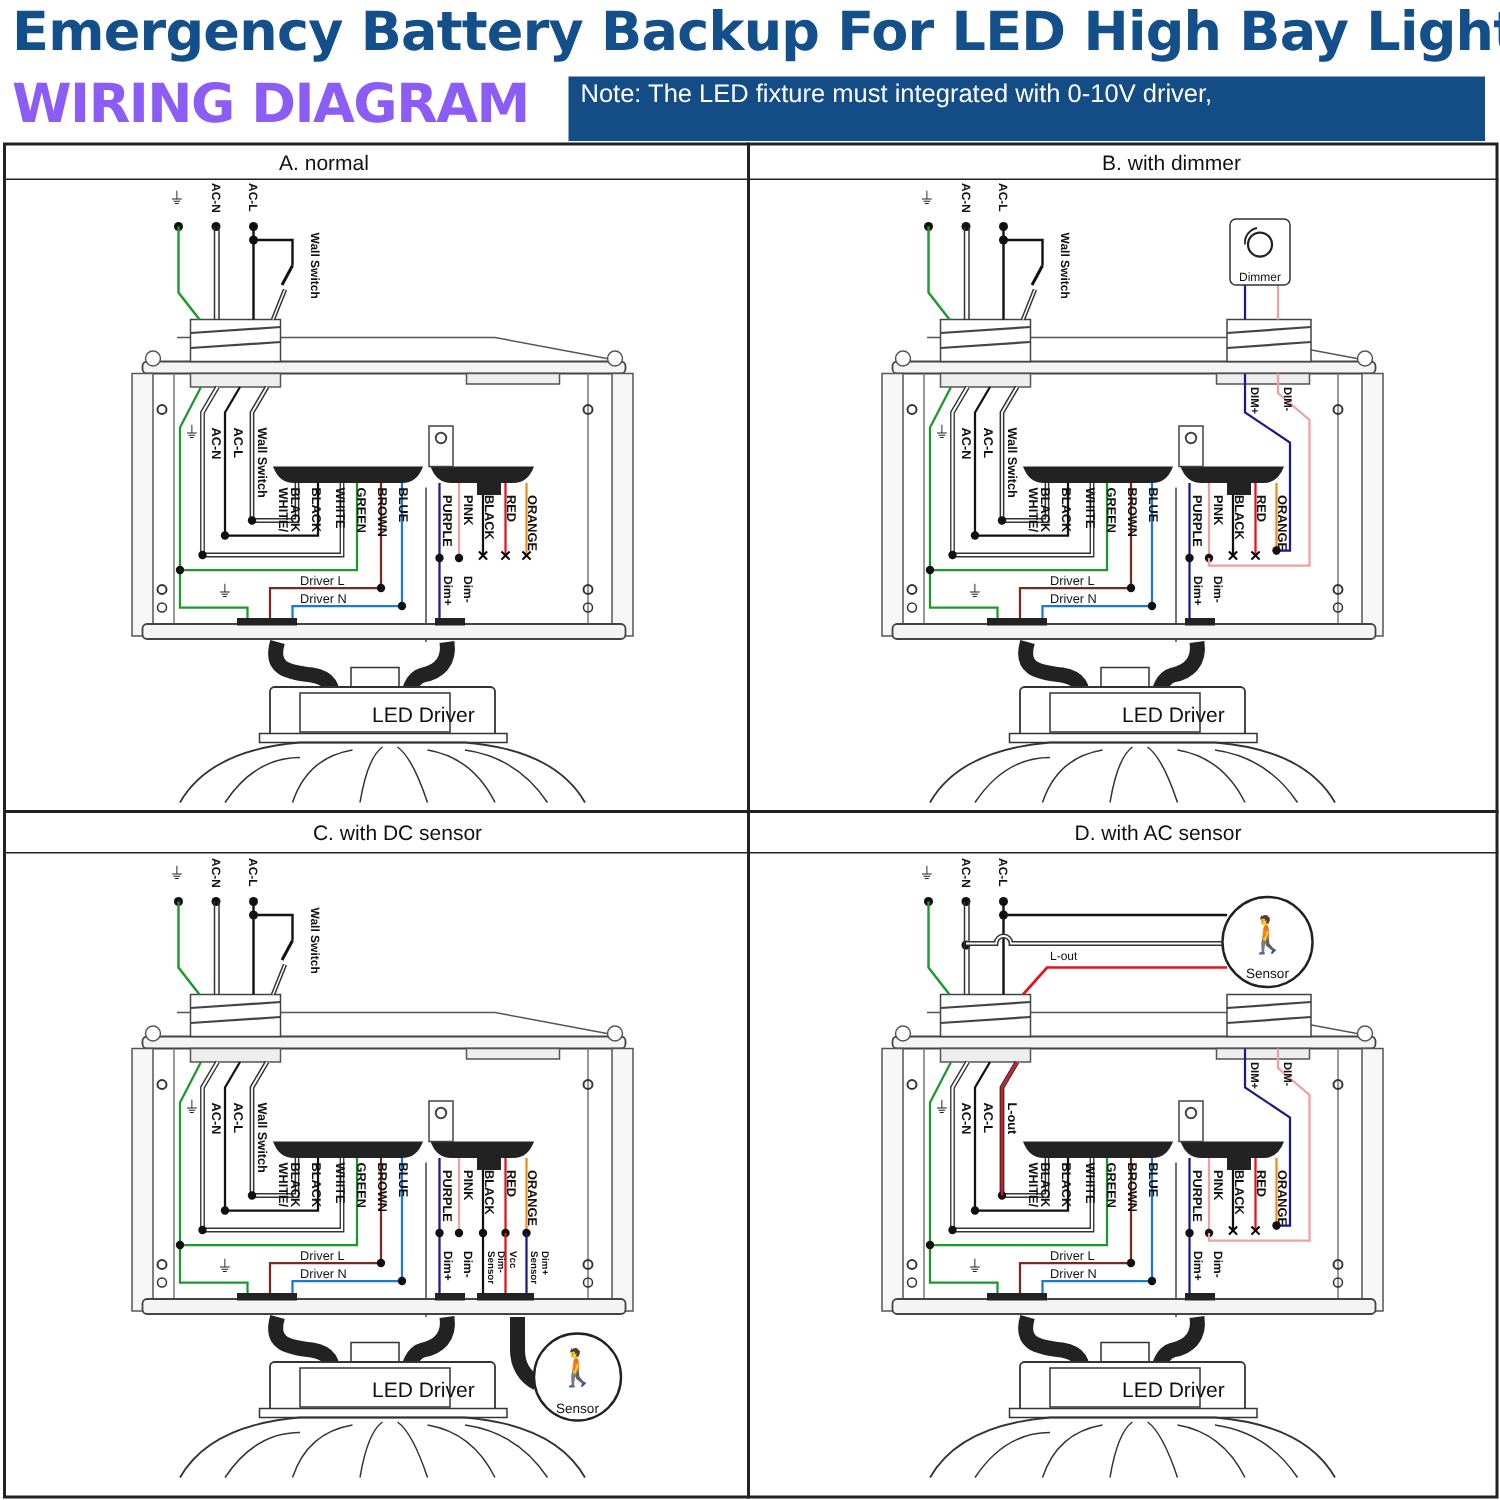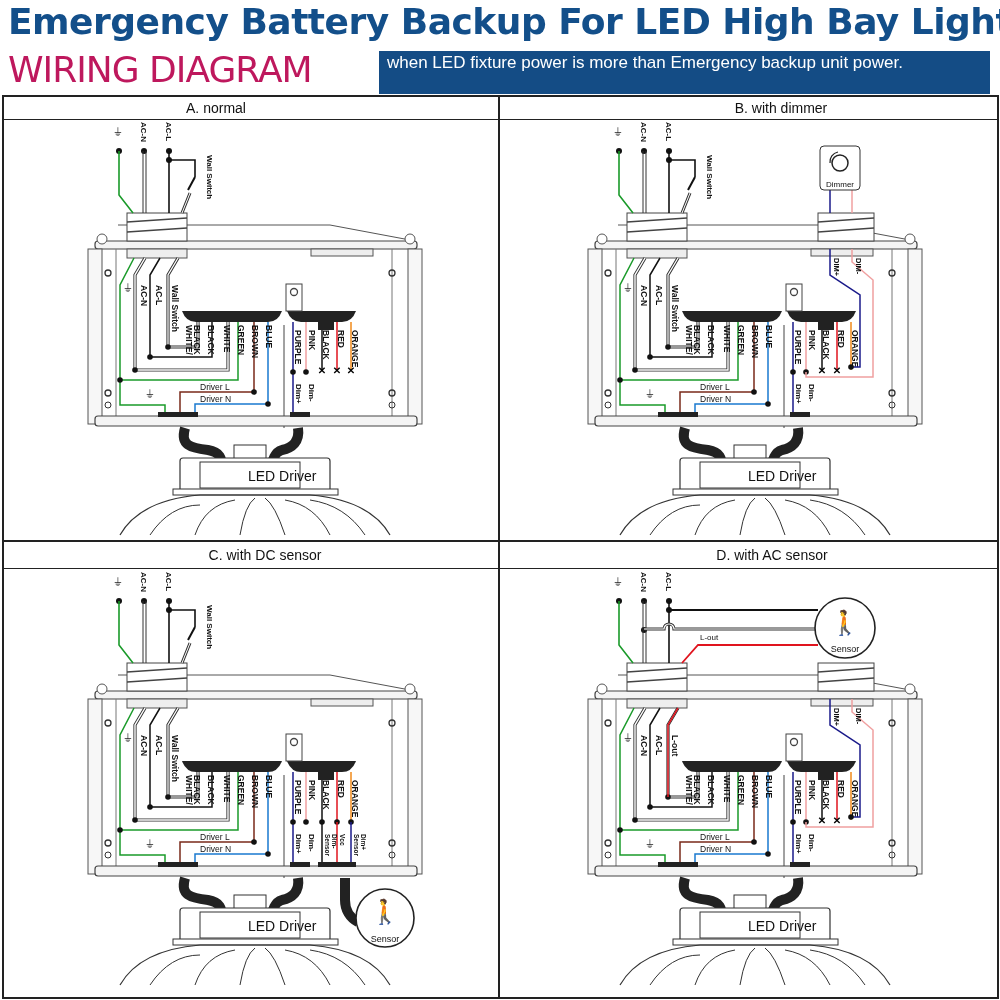--- a/index.html
+++ b/index.html
@@ -1,30 +1,30 @@
 <!DOCTYPE html>
 <html><head>
 <meta charset="utf-8">
 <style>
   html, body { margin:0; padding:0; background:#fff; }
   body { width:1000px; height:1000px; position:relative; overflow:hidden; font-family:"Liberation Sans", sans-serif; }
   .title { position:absolute; left:8px; top:0; font-family:"DejaVu Sans", sans-serif; font-weight:bold; color:#134f8a; font-size:36px; letter-spacing:-0.5px; line-height:44px; white-space:nowrap; }
-  .subtitle { position:absolute; left:8px; top:46px; font-family:"DejaVu Sans", sans-serif; font-weight:normal; color:#be185d; font-size:36px; letter-spacing:-1px; line-height:48px; white-space:nowrap; }
+  .subtitle { position:absolute; left:8px; top:46px; font-family:"DejaVu Sans", sans-serif; font-weight:bold; color:#8b5cf6; font-size:36px; letter-spacing:-1px; line-height:48px; white-space:nowrap; }
   .note { position:absolute; left:379px; top:51px; width:611px; height:43px; background:#144c85; color:#fff; font-family:"Liberation Sans", sans-serif; font-size:17px; line-height:19px; padding:2px 0 0 8px; box-sizing:border-box; white-space:nowrap; }
   .grid { position:absolute; left:2px; top:95px; width:997px; height:904px; border:2px solid #222; box-sizing:border-box; }
   .cell-head { position:absolute; height:24px; font-size:14px; text-align:center; line-height:24px; color:#111; }
   svg text { font-family:"Liberation Sans", sans-serif; }
 </style>
 </head>
 <body>
 
 <div class="title">Emergency Battery Backup For LED High Bay Light</div>
 <div class="subtitle">WIRING DIAGRAM</div>
 <div class="note">
-  <div>when LED fixture power is more than Emergency backup unit power.</div>
+  <div>Note: The LED fixture must integrated with 0-10V driver,</div>
 </div>
 
 <div class="grid"></div>
 
 <div style="position:absolute;left:498px;top:95px;width:2px;height:904px;background:#222;"></div>
 <div style="position:absolute;left:2px;top:119px;width:997px;height:1px;background:#222;"></div>
 <div style="position:absolute;left:2px;top:540px;width:997px;height:2px;background:#222;"></div>
 <div style="position:absolute;left:2px;top:568px;width:997px;height:1px;background:#222;"></div>
 
 <div class="cell-head" style="left:4px;top:96px;width:424px;">A. normal</div>

